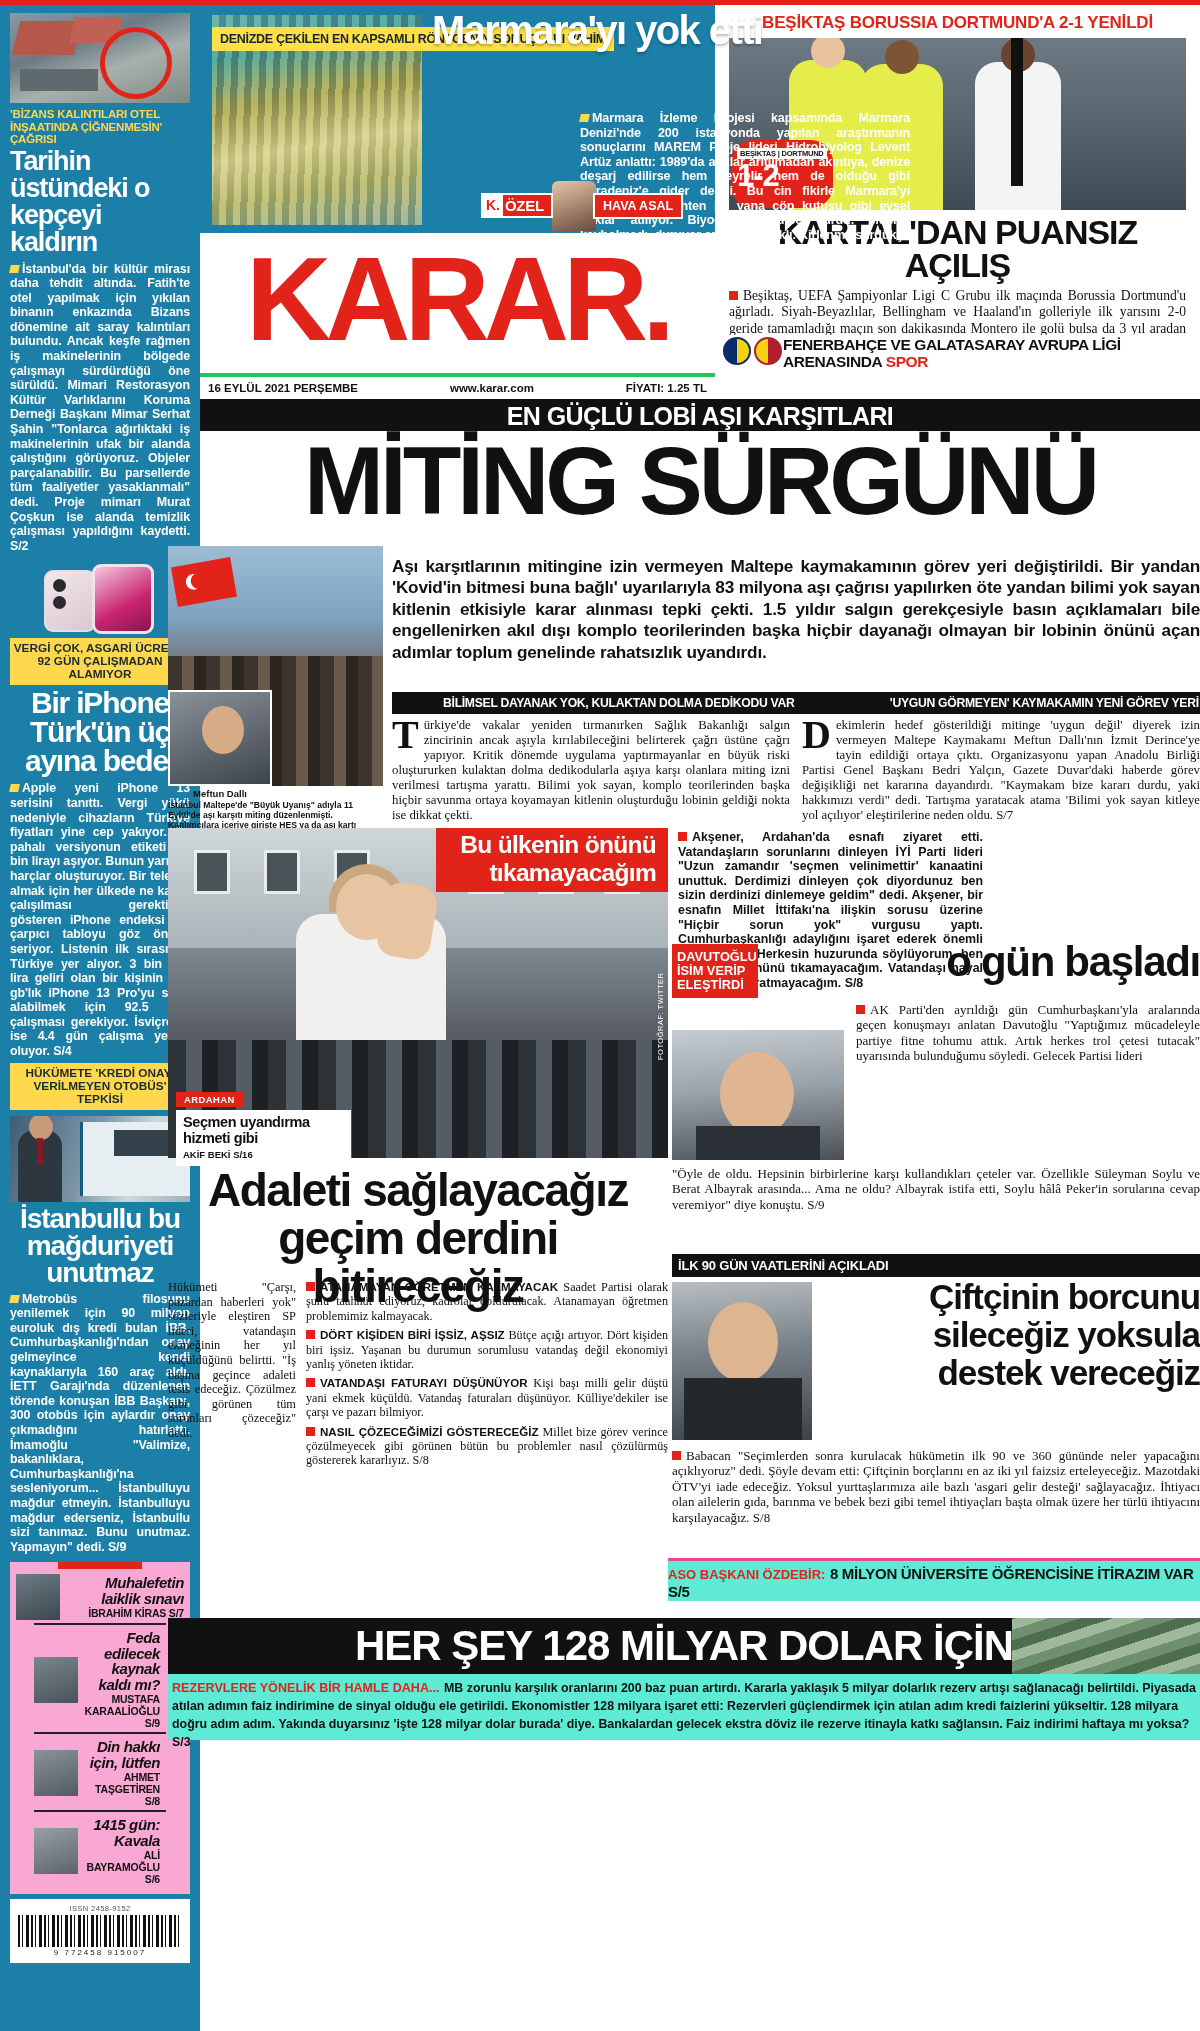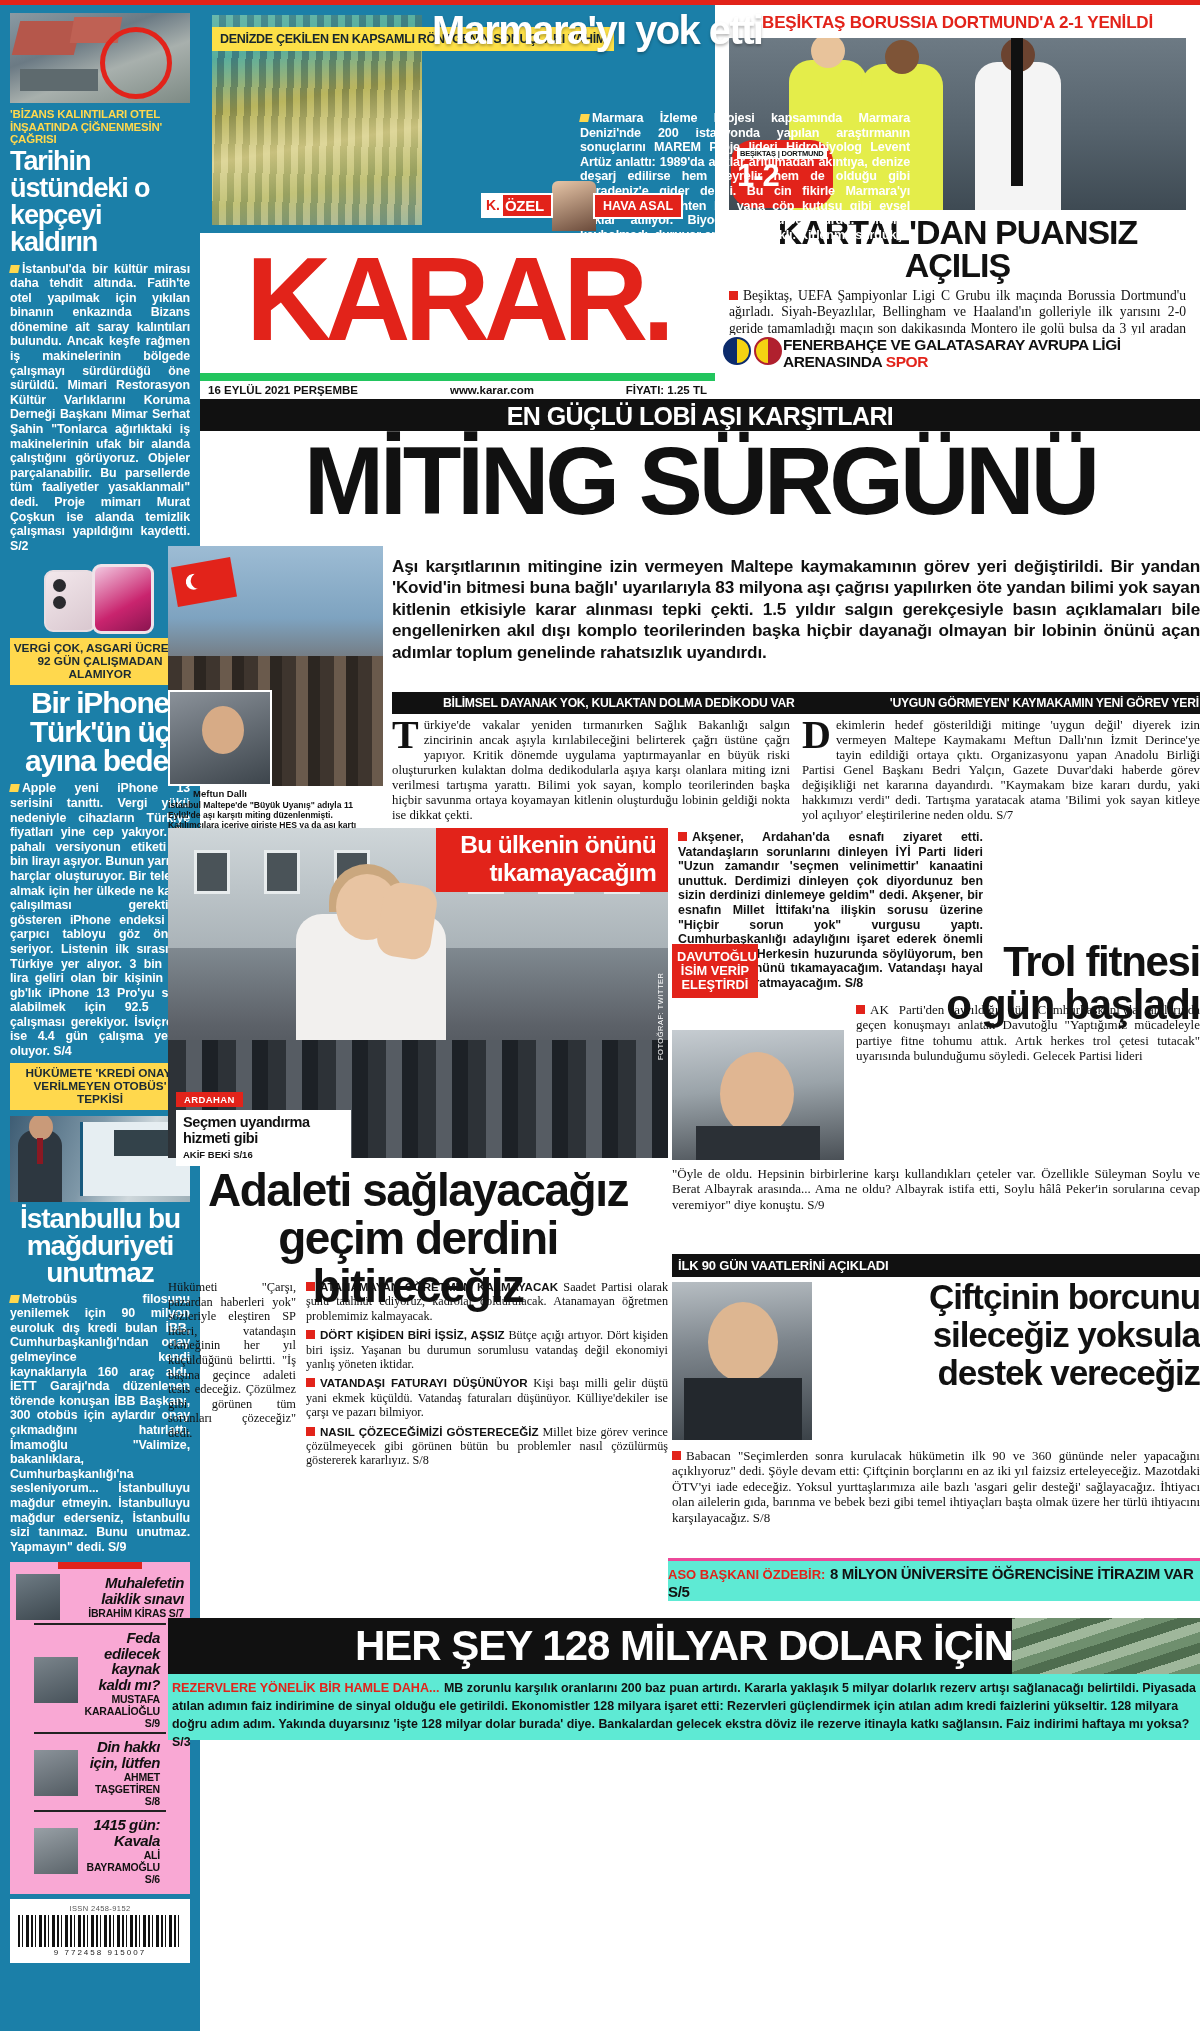--- a/index.html
+++ b/index.html
@@ -153,21 +153,21 @@
 
   
   .masthead { position:absolute; left:200px; top:233px; width:515px; height:173px; background:#fff; }
   .karar-logo {
     font-weight:bold; font-size:118px; line-height:112px; color:#e2231a; letter-spacing:-6px;
     text-align:center; padding-top:10px;
   }
   .dateline {
     position:absolute; left:200px; top:373px; width:515px; height:26px; background:#fff;
     display:flex; justify-content:space-between; align-items:center; padding:0 8px;
-    font-weight:bold; font-size:11.5px; color:#111; border-top:8px solid #22c55e;
+    font-weight:bold; font-size:11.5px; color:#111; border-top:4px solid #22c55e;
   }
 
   
   .main-kick {
     position:absolute; left:200px; top:399px; width:1000px; height:34px;
     background:#111; color:#fff; font-weight:bold; font-size:25px; line-height:34px;
     text-align:center; letter-spacing:-0.6px;
   }
   .main-title {
     position:absolute; left:200px; top:431px; width:1000px; height:105px; background:#fff;
@@ -246,21 +246,21 @@
     position:absolute; left:436px; top:828px; width:232px; z-index:7;
     background:#e2231a; color:#fff; font-weight:bold; font-size:24.5px; line-height:28px;
     padding:3px 12px 5px; text-align:right; letter-spacing:-0.7px;
   }
   .aks-body {
     position:absolute; left:678px; top:830px; width:305px;
     font-weight:bold; font-size:12.4px; line-height:14.6px; text-align:justify; color:#111;
   }
   .trol-kick {
     position:absolute; left:672px; top:944px; width:86px; background:#e2231a; color:#fff;
-    font-weight:bold; font-size:12.8px; line-height:14px; padding:6px 5px; text-align:center;
+    font-weight:bold; font-size:12.8px; line-height:14px; padding:6px 5px; 
   }
   .trol-head {
     position:absolute; left:766px; top:940px; width:434px; text-align:right;
     font-weight:bold; font-size:42px; line-height:43px; color:#111; letter-spacing:-1.3px;
   }
   .trol-photo {
     position:absolute; left:672px; top:1030px; width:172px; height:130px; overflow:hidden;
     background:linear-gradient(175deg,#c6ccd1 0%,#9aa3a9 45%,#4a5056 100%);
   }
   .trol-photo .head{position:absolute;left:48px;top:22px;width:74px;height:84px;border-radius:50%;background:#e0b692;}
@@ -506,21 +506,20 @@
   <div class="aks-quote">
     <div class="q">Seçmen uyandırma hizmeti gibi</div>
     <div class="a">AKİF BEKİ S/16</div>
   </div>
 
   <div class="aks-head">Bu ülkenin önünü tıkamayacağım</div>
   <div class="aks-body"><span class="bullet-r"></span><span>Akşener, Ardahan'da esnafı ziyaret etti. Vatandaşların sorunlarını dinleyen İYİ Parti lideri "Uzun zamandır 'seçmen velinimettir' kanaatini unuttuk. Derdimizi dinleyen çok diyordunuz ben sizin derdinizi dinlemeye geldim" dedi. Akşener, bir esnafın Millet İttifakı'na ilişkin sorusu üzerine "Hiçbir sorun yok" vurgusu yaptı. Cumhurbaşkanlığı adaylığını işaret ederek önemli mesaj verdi: Herkesin huzurunda söylüyorum, ben bu ülkenin önünü tıkamayacağım. Vatandaşı hayal kırıklığına uğratmayacağım. S/8</span></div>
 
   <div class="trol-kick">DAVUTOĞLU İSİM VERİP ELEŞTİRDİ</div>
   <div class="trol-head">
-    <div>Trol fitnesi</div>
     <div>o gün başladı</div>
   </div>
   <div class="trol-photo">
       <div class="head"></div>
       <div class="suit"></div>
     </div>
   <div class="trol-body"><span class="bullet-r"></span><span>AK Parti'den ayrıldığı gün Cumhurbaşkanı'yla aralarında geçen konuşmayı anlatan Davutoğlu "Yaptığımız mücadeleyle partiye fitne tohumu attık. Artık herkes trol çetesi tutacak" uyarısında bulunduğumu söyledi. Gelecek Partisi lideri</span></div>
   <div class="trol-body2">"Öyle de oldu. Hepsinin birbirlerine karşı kullandıkları çeteler var. Özellikle Süleyman Soylu ve Berat Albayrak arasında... Ama ne oldu? Albayrak istifa etti, Soylu hâlâ Peker'in sorularına cevap veremiyor" diye konuştu. S/9</div>
 
   <div class="adalet-head">

